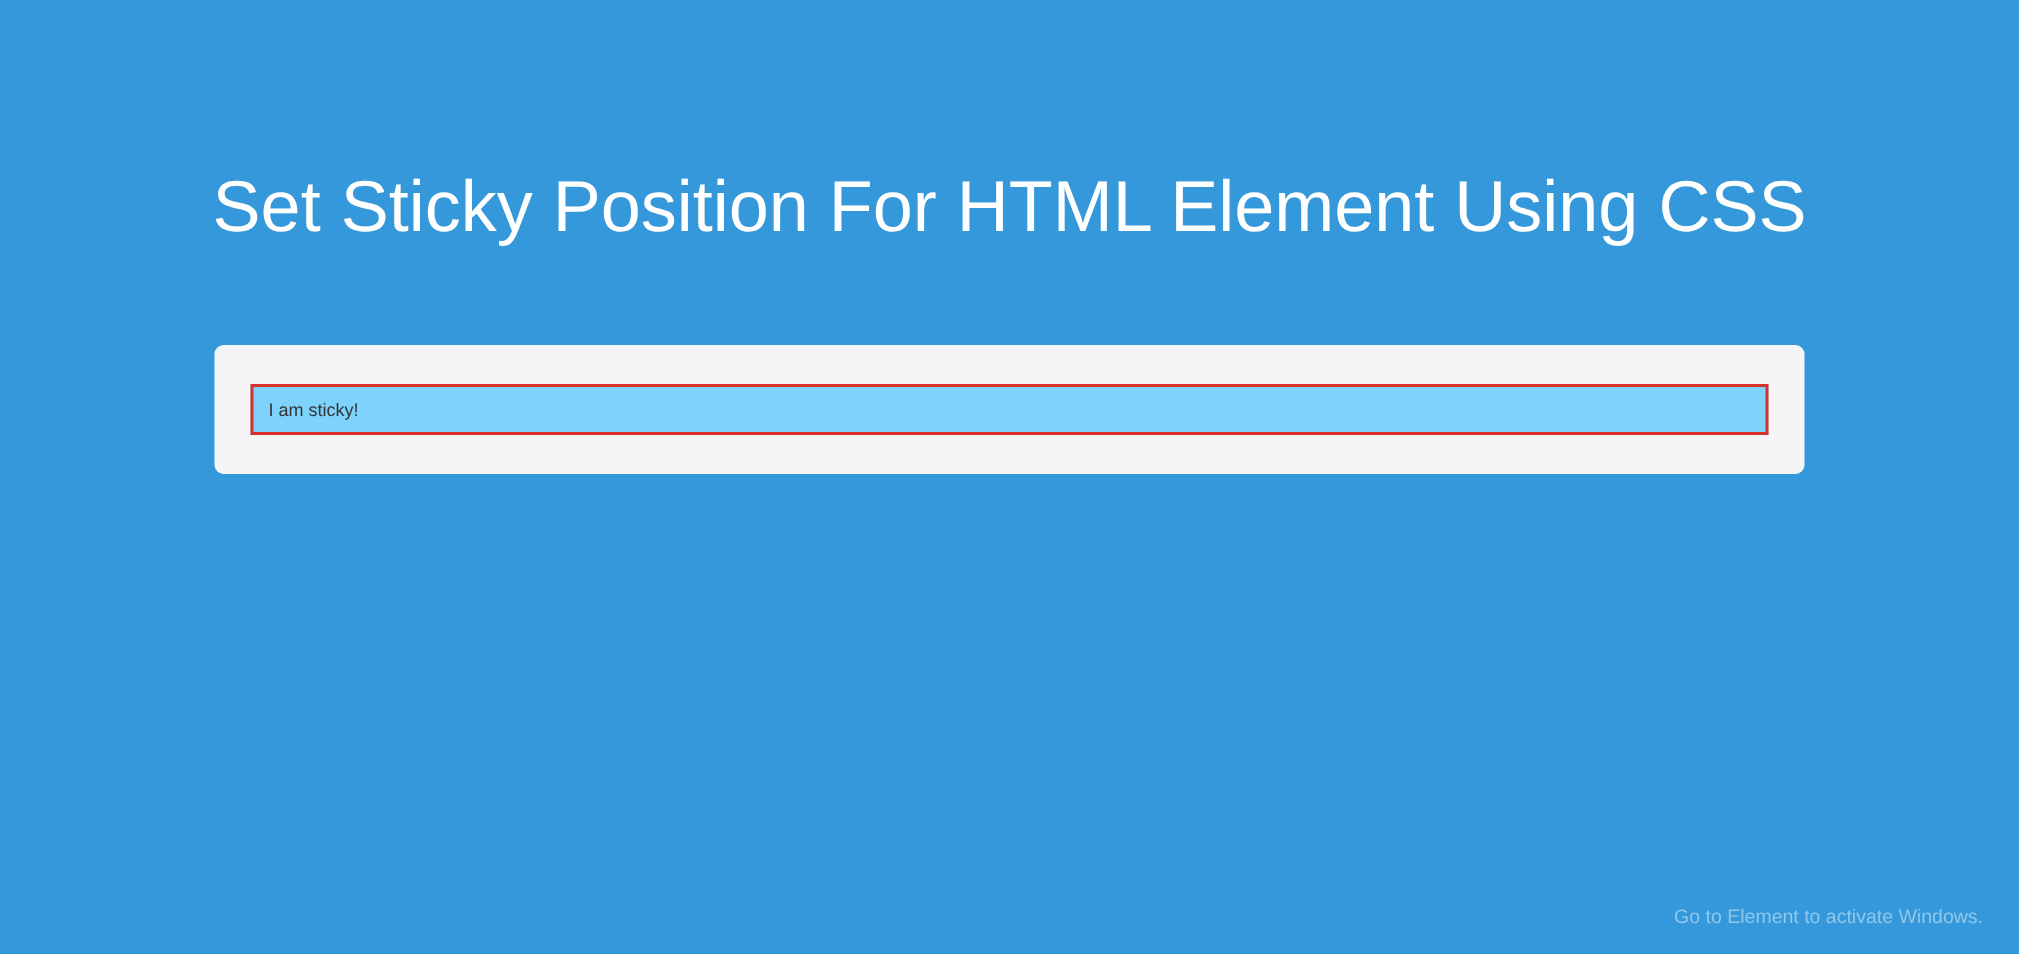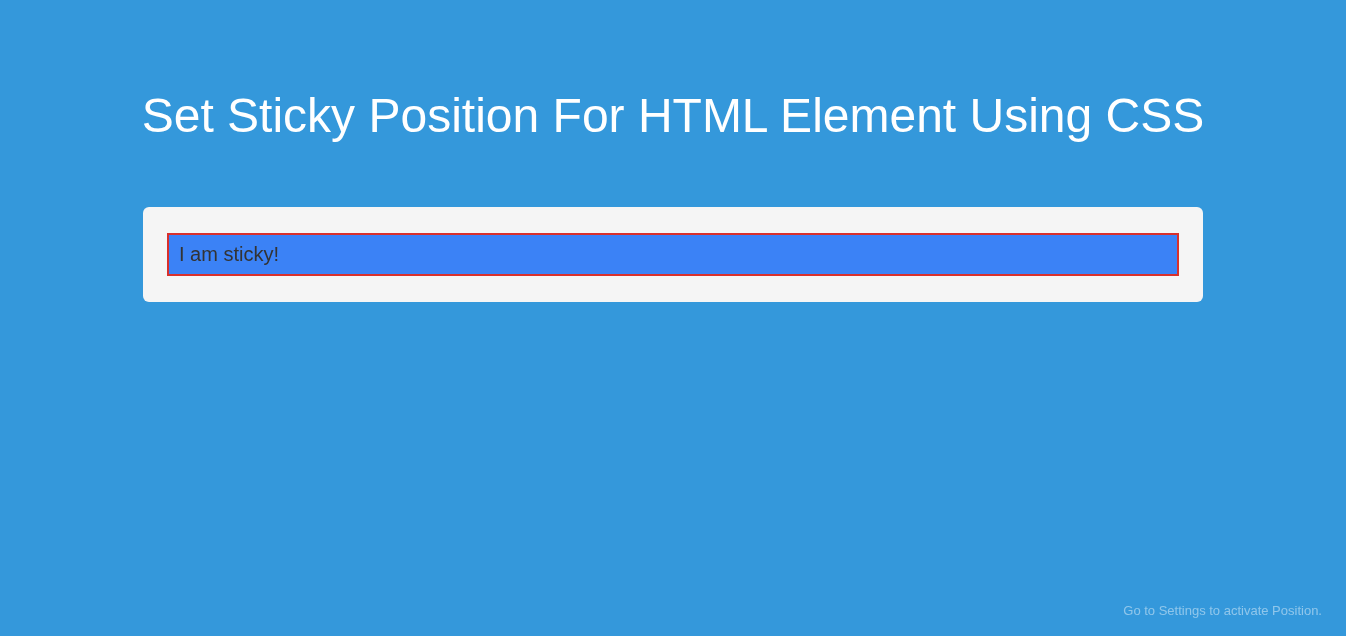--- a/index.html
+++ b/index.html
@@ -16,34 +16,34 @@
       overflow: hidden;
     }
     .page-title {
       color: #ffffff;
       font-size: 48px;
       font-weight: 400;
       text-align: center;
       line-height: 1.3;
       width: 1080px;
       margin: 0 auto;
-      padding-top: 85px;
+      padding-top: 108px;
     }
     .demo-card {
       background-color: #f5f5f5;
       width: 1060px;
       margin: 60px auto 0;
       padding: 26px 24px;
       border-radius: 6px;
     }
     .sticky-box {
-      background-color: #3b82f6;
+      background-color: #7dd3fc;
       border: 2px solid #d9302c;
       padding: 8px 10px;
-      font-size: 20px;
+      font-size: 12px;
       color: #333333;
     }
     .watermark {
       position: absolute;
       bottom: 18px;
       right: 24px;
       text-align: left;
       color: rgba(255, 255, 255, 0.55);
       font-family: "Segoe UI", Arial, sans-serif;
     }
@@ -61,14 +61,14 @@
 </head>
 <body>
 
 <h1 class="page-title">Set Sticky Position For HTML Element Using CSS</h1>
 
 <div class="demo-card">
   <div class="sticky-box">I am sticky!</div>
 </div>
 
 <div class="watermark">
-  <div class="watermark-sub">Go to Settings to activate Position.</div>
+  <div class="watermark-sub">Go to Element to activate Windows.</div>
 </div>
 
 </body></html>

